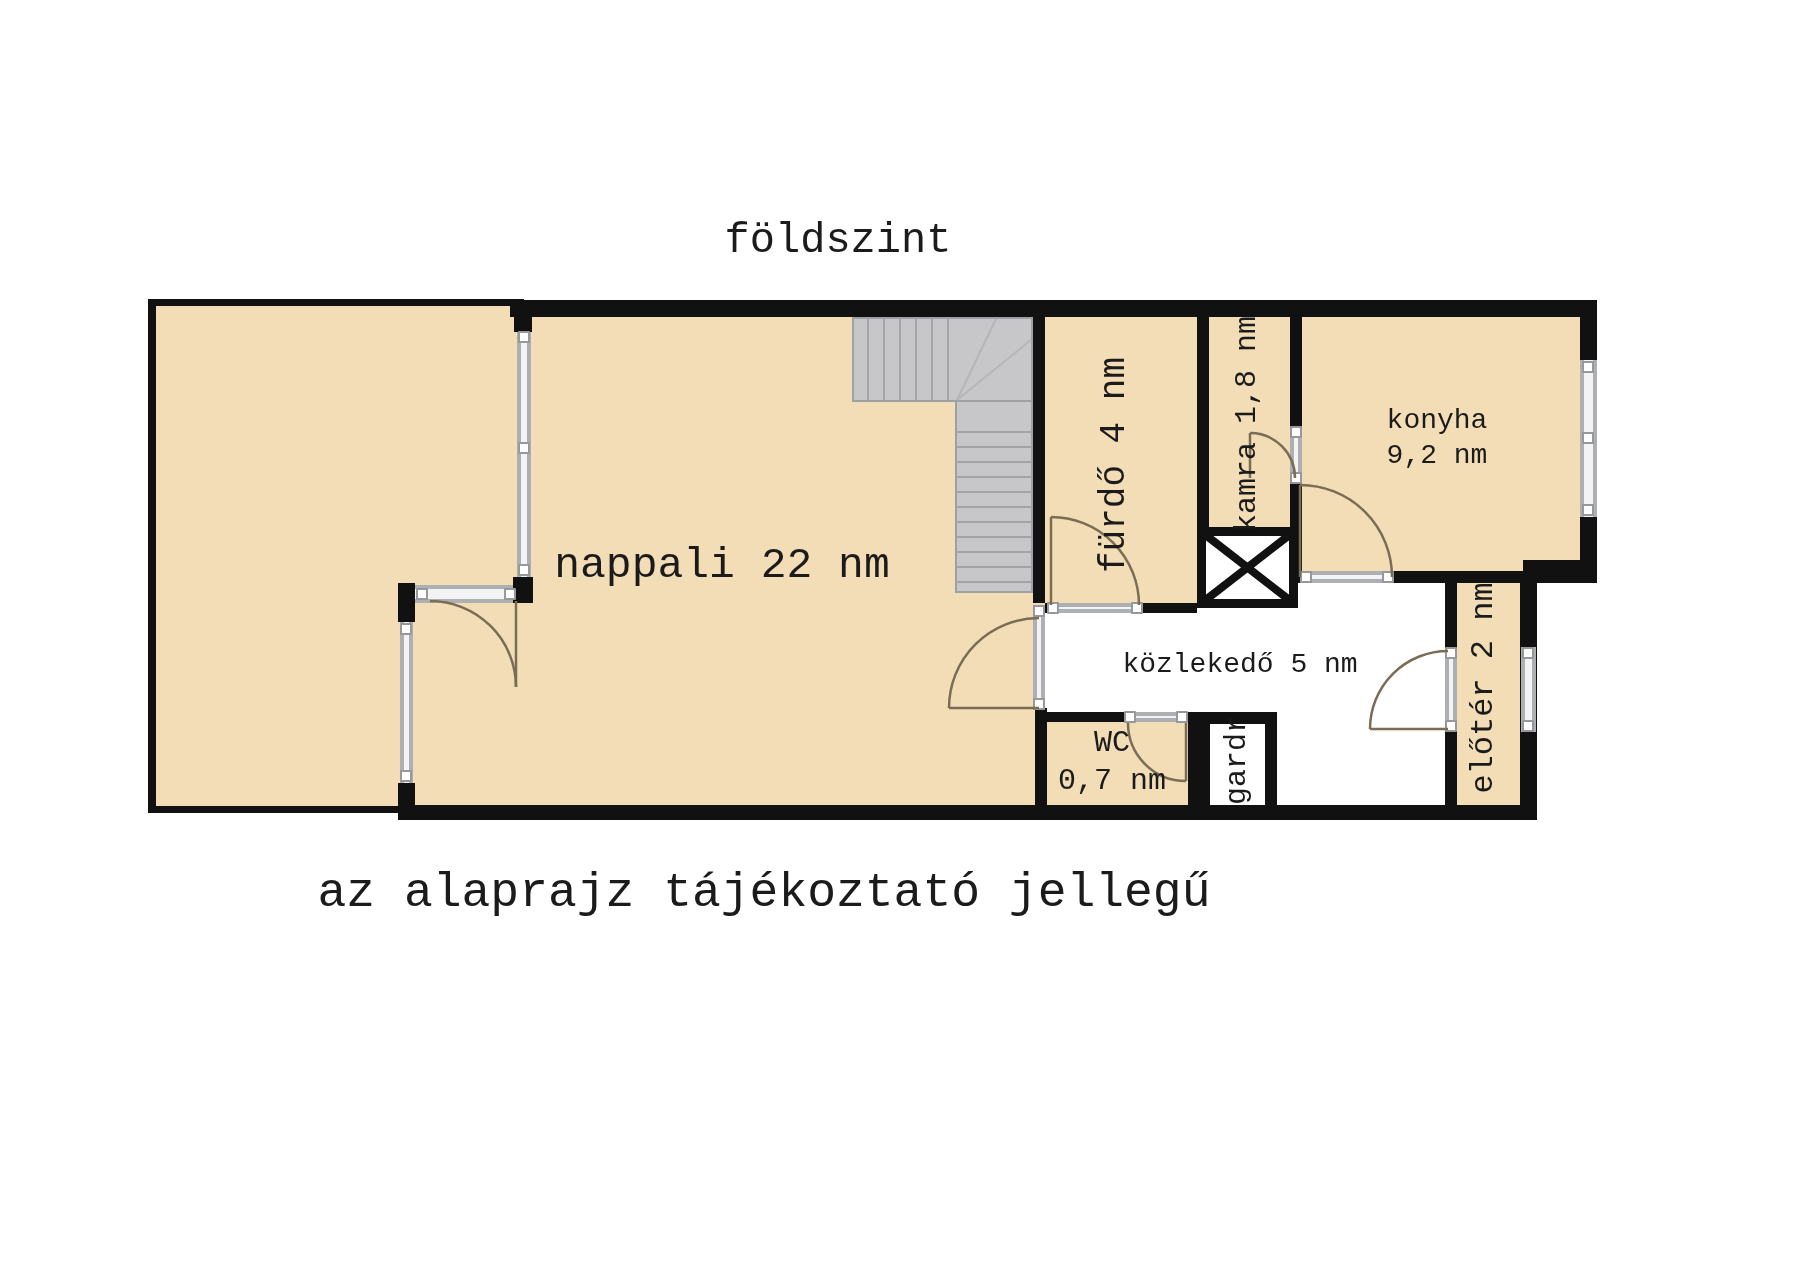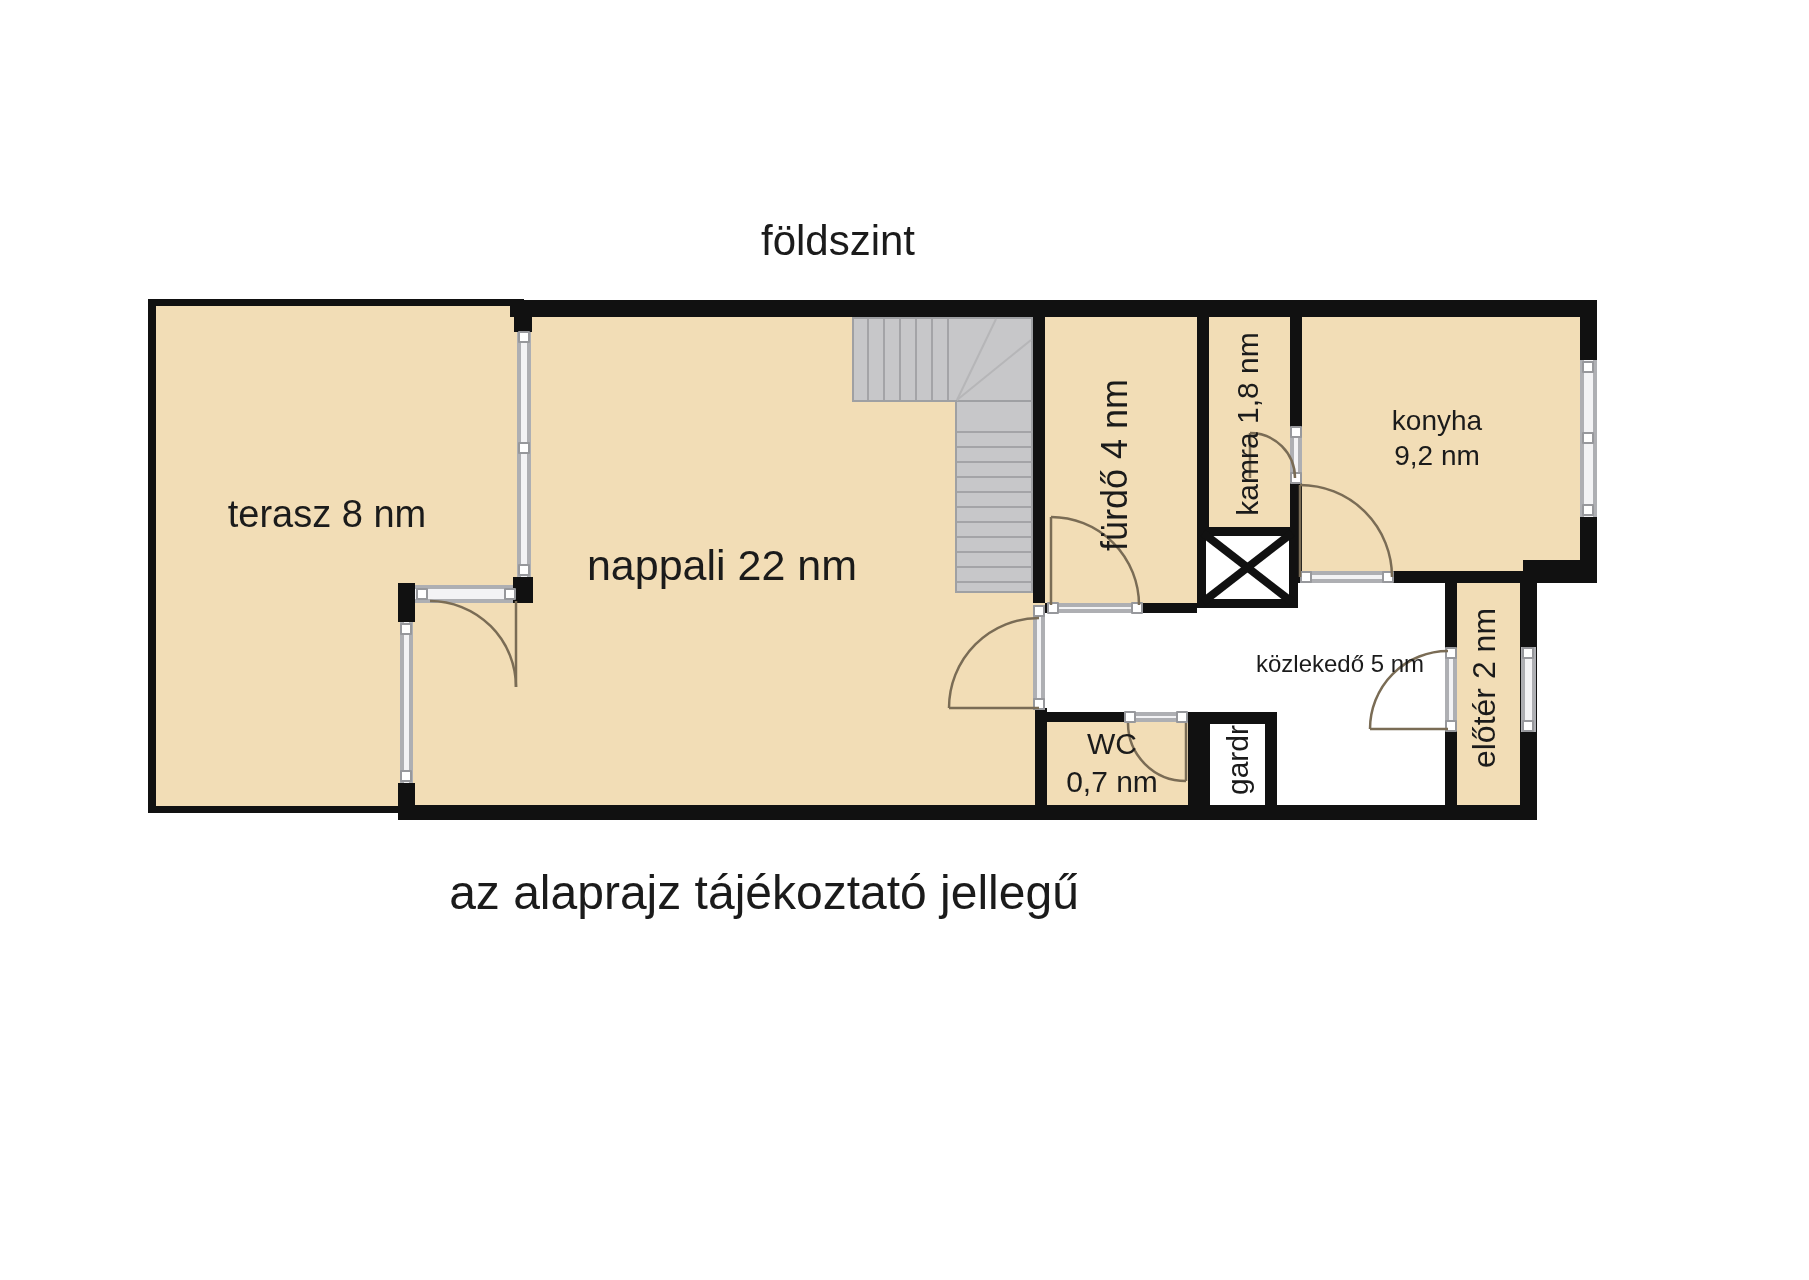--- a/index.html
+++ b/index.html
@@ -1,17 +1,17 @@
 <!DOCTYPE html>
 <html><head>
 <meta charset="utf-8">
 <style>
   html,body{margin:0;padding:0;background:#ffffff;}
   .canvas{position:relative;width:1809px;height:1219px;background:#ffffff;overflow:hidden;
-          font-family:Liberation Sans, sans-serif;}
+          font-family:Liberation Mono, monospace;}
   .abs{position:absolute;}
   .floor{background:#f2ddb6;}
   .whitearea{background:#ffffff;}
   .wall{background:#111111;}
   .stair{background:#c7c7c9;border:2px solid #9fa0a3;box-sizing:border-box;}
   
   .win{background:#f3f3f5;box-sizing:border-box;}
   .win.v{border-left:4px solid #aeafb3;border-right:4px solid #aeafb3;}
   .win.h{border-top:4px solid #aeafb3;border-bottom:4px solid #aeafb3;}
   .handle{position:absolute;width:12px;height:12px;background:#ffffff;border:2px solid #97989c;
@@ -167,34 +167,33 @@
       <path d="M1250,478 L1250,433"></path>
       <path d="M1250,433 A45,45 0 0 1 1295,478"></path>
 
       <path d="M1448,729 L1370,729"></path>
       <path d="M1448,651 A78,78 0 0 0 1370,729"></path>
     </g>
   </svg>
 
   <div class="lbl" style="left:838px;top:241px;font-size:42px;">földszint</div>
 
-  <div class="lbl" style="left:327px;top:515px;font-size:38px;">terasz 8 nm</div>
 
   <div class="lbl" style="left:722px;top:566px;font-size:43px;">nappali 22 nm</div>
 
   <div class="lbl rot" style="left:1114px;top:465px;font-size:36px;">fürdő 4 nm</div>
 
   <div class="lbl rot" style="left:1248px;top:424px;font-size:30px;">kamra 1,8 nm</div>
 
   <div class="lbl" style="left:1437px;top:438px;font-size:28px;">
     <div>konyha</div>
     <div>9,2 nm</div>
   </div>
 
-  <div class="lbl" style="left:1340px;top:664px;font-size:24px;">közlekedő 5 nm</div>
+  <div class="lbl" style="left:1240px;top:664px;font-size:28px;">közlekedő 5 nm</div>
 
   <div class="lbl" style="left:1112px;top:762px;font-size:30px;">
     <div>WC</div>
     <div>0,7 nm</div>
   </div>
 
   <div class="lbl rot" style="left:1238px;top:760px;font-size:30px;">gardr</div>
 
   <div class="lbl rot" style="left:1484px;top:688px;font-size:32px;">előtér 2 nm</div>
 

